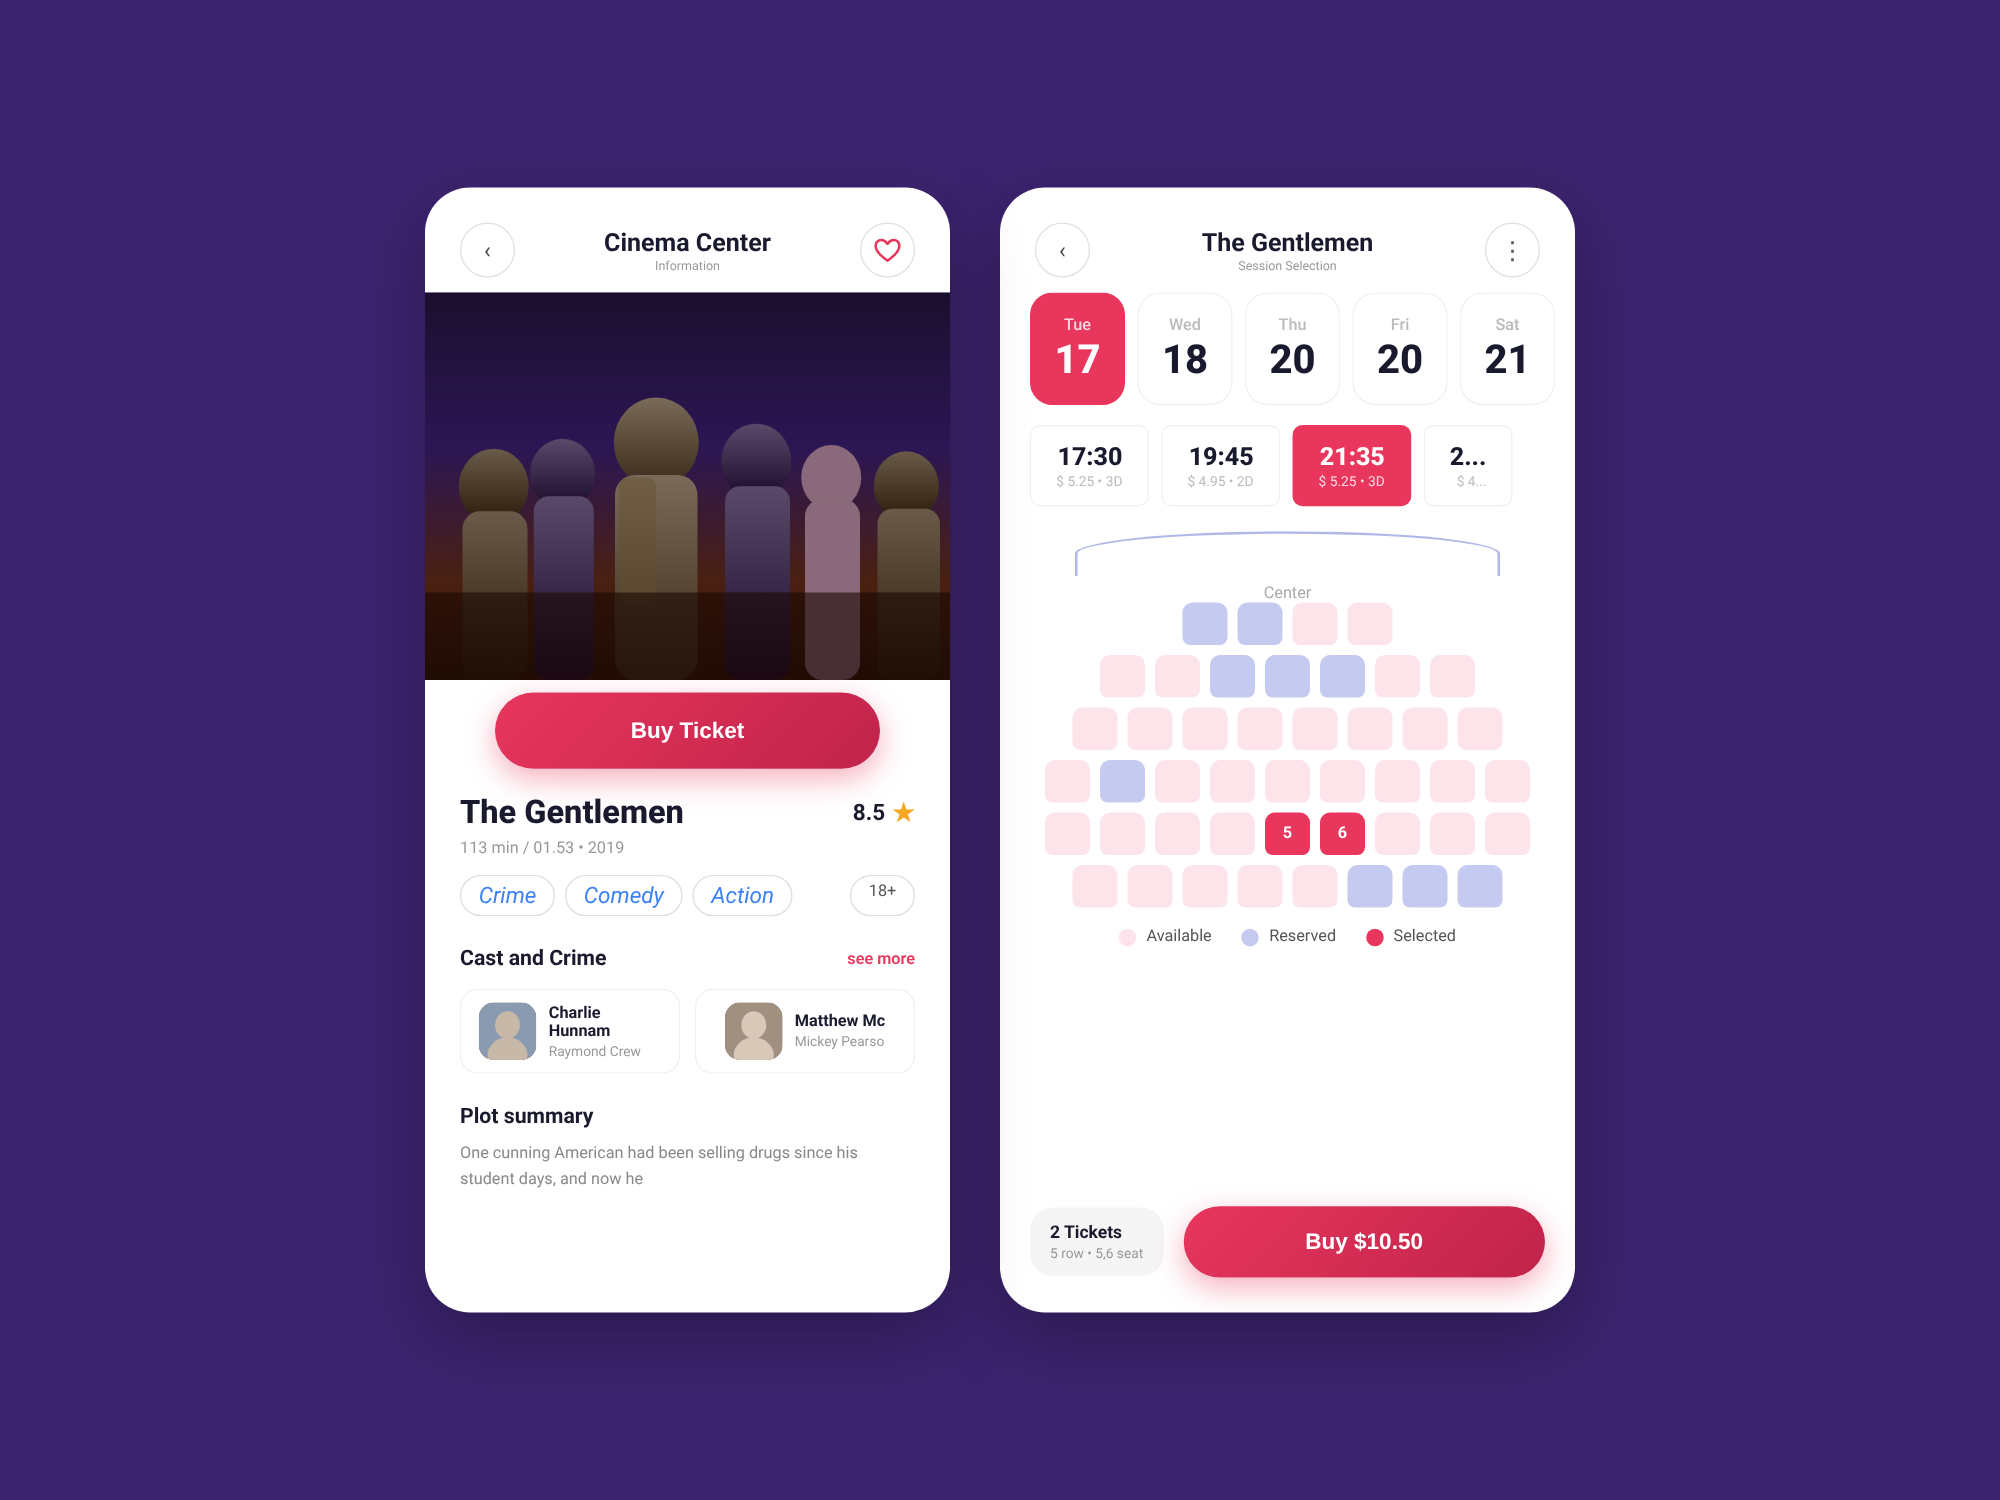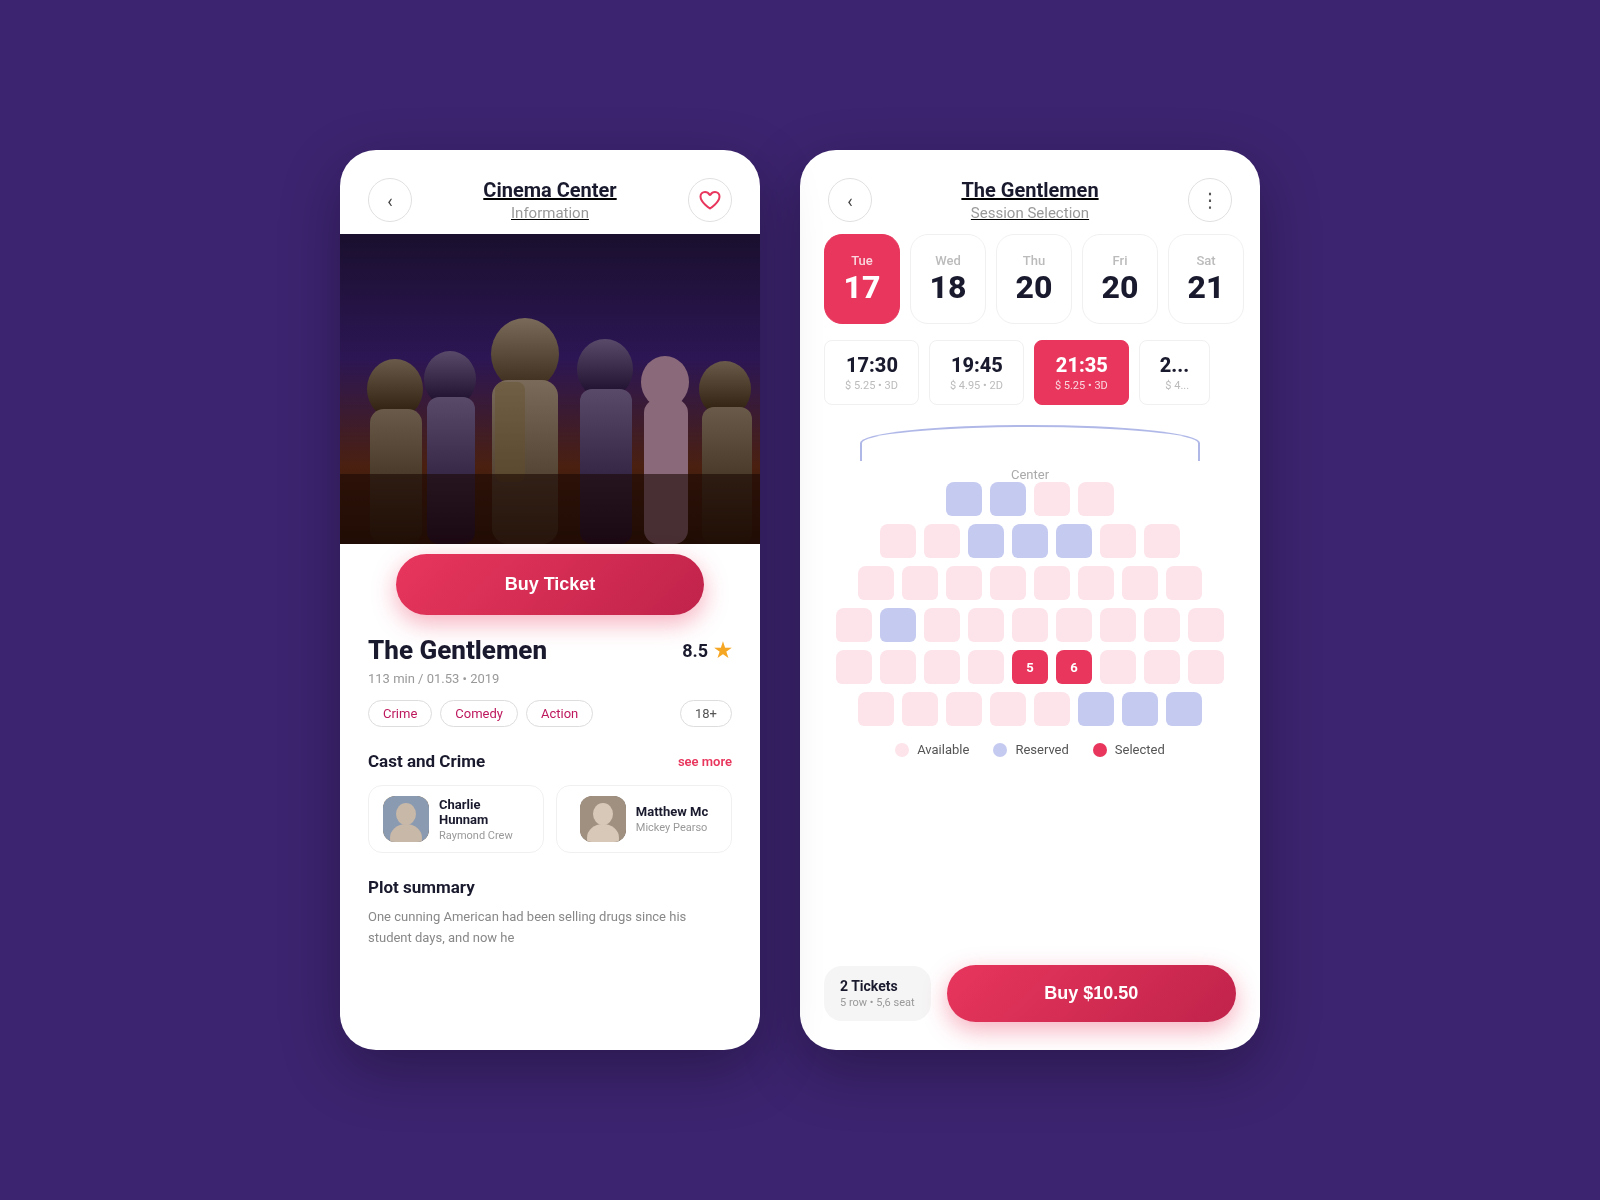--- a/index.html
+++ b/index.html
@@ -36,23 +36,23 @@
     .back-btn {
       width: 44px; height: 44px;
       border-radius: 50%;
       border: 1.5px solid #e0e0e0;
       background: white;
       display: flex; align-items: center; justify-content: center;
       cursor: pointer;
       color: #444;
       font-size: 18px;
     }
-    .header-title-group { text-align: center; text-decoration: underline; }
+    .header-title-group { text-align: center; }
     .header-title { font-size: 20px; font-weight: 700; color: #1a1a2e; }
-    .header-sub { font-size: 15px; color: #999; margin-top: 2px; }
+    .header-sub { font-size: 10px; color: #999; margin-top: 2px; }
     .fav-btn {
       width: 44px; height: 44px;
       border-radius: 50%;
       background: white;
       border: 1.5px solid #e0e0e0;
       display: flex; align-items: center; justify-content: center;
       cursor: pointer;
       color: #e8365d;
       font-size: 20px;
     }
@@ -79,22 +79,23 @@
     .movie-title-row { display: flex; align-items: center; justify-content: space-between; margin-bottom: 6px; }
     .movie-title { font-size: 26px; font-weight: 800; color: #1a1a2e; }
     .movie-rating { display: flex; align-items: center; gap: 6px; font-size: 18px; font-weight: 700; color: #1a1a2e; }
     .star { color: #f5a623; font-size: 20px; }
     .movie-meta { font-size: 13px; color: #999; margin-bottom: 14px; }
     .tags { display: flex; gap: 8px; margin-bottom: 24px; }
     .tag {
       border: 1.5px solid #ddd;
       border-radius: 20px;
       padding: 5px 14px;
-      font-size: 13px;
-      color: #be185d;
+      font-size: 18px;
+      color: #3b82f6;
+      font-style: italic;
     }
     .tag-age {
       border: 1.5px solid #ddd;
       border-radius: 20px;
       padding: 5px 14px;
       font-size: 13px;
       color: #555;
       margin-left: auto;
     }
 

